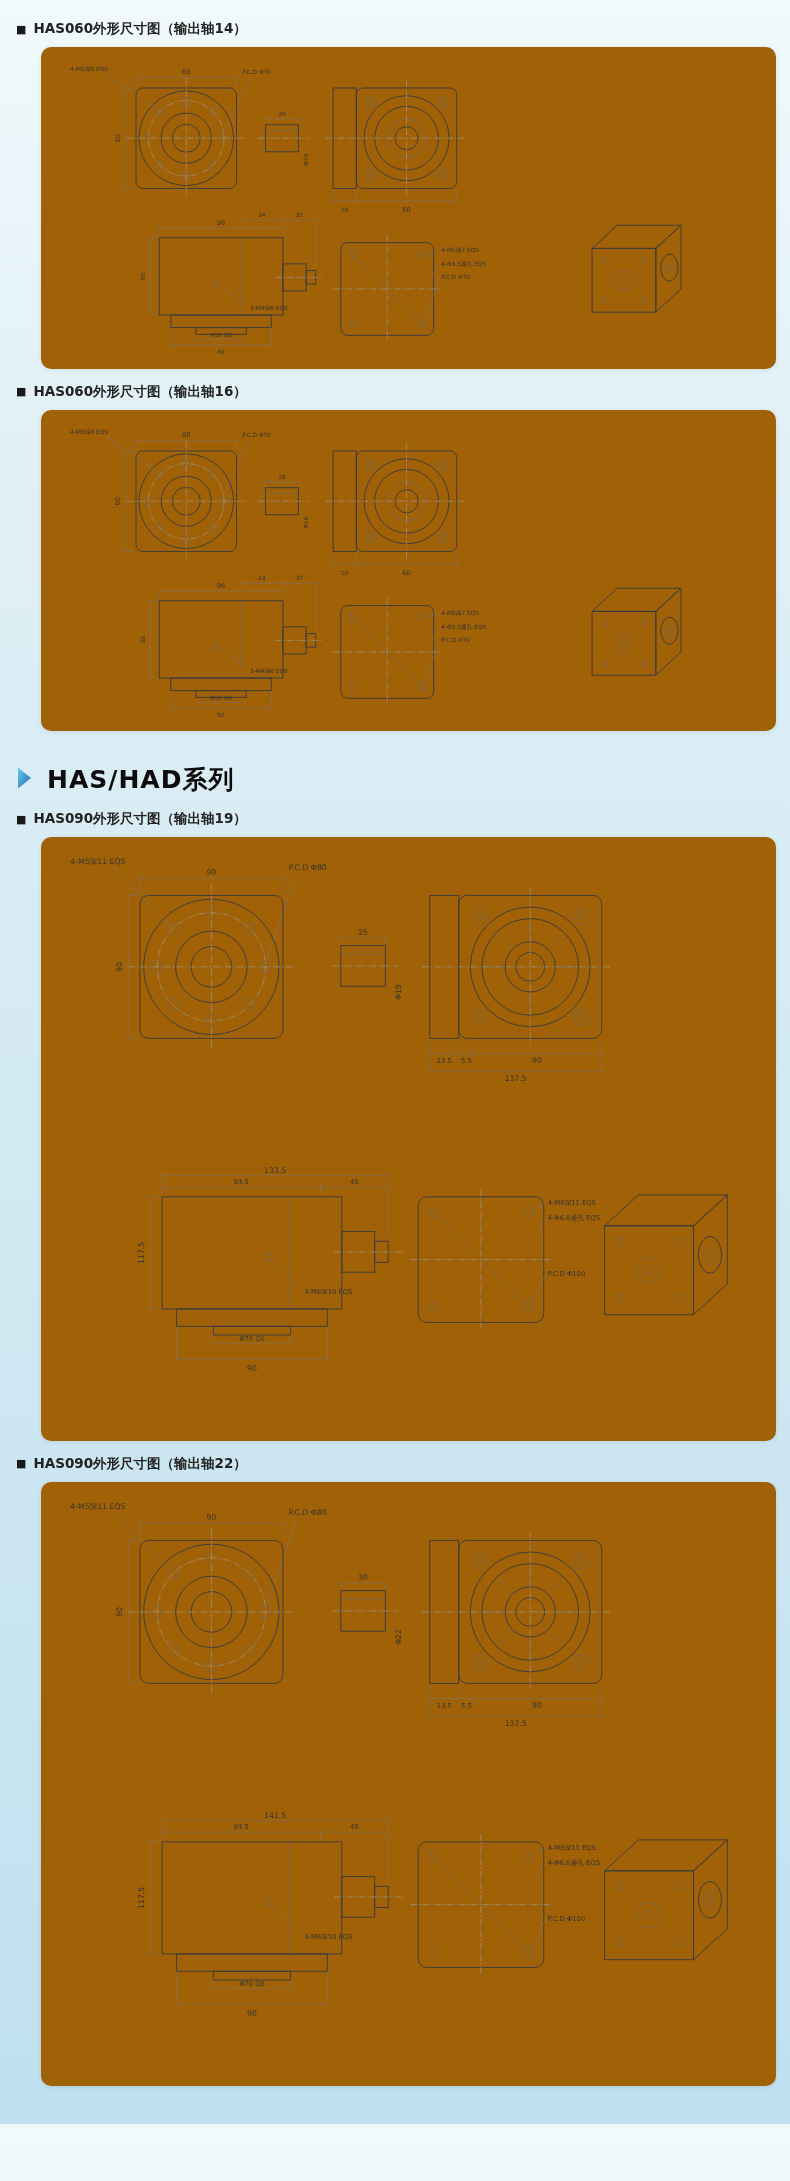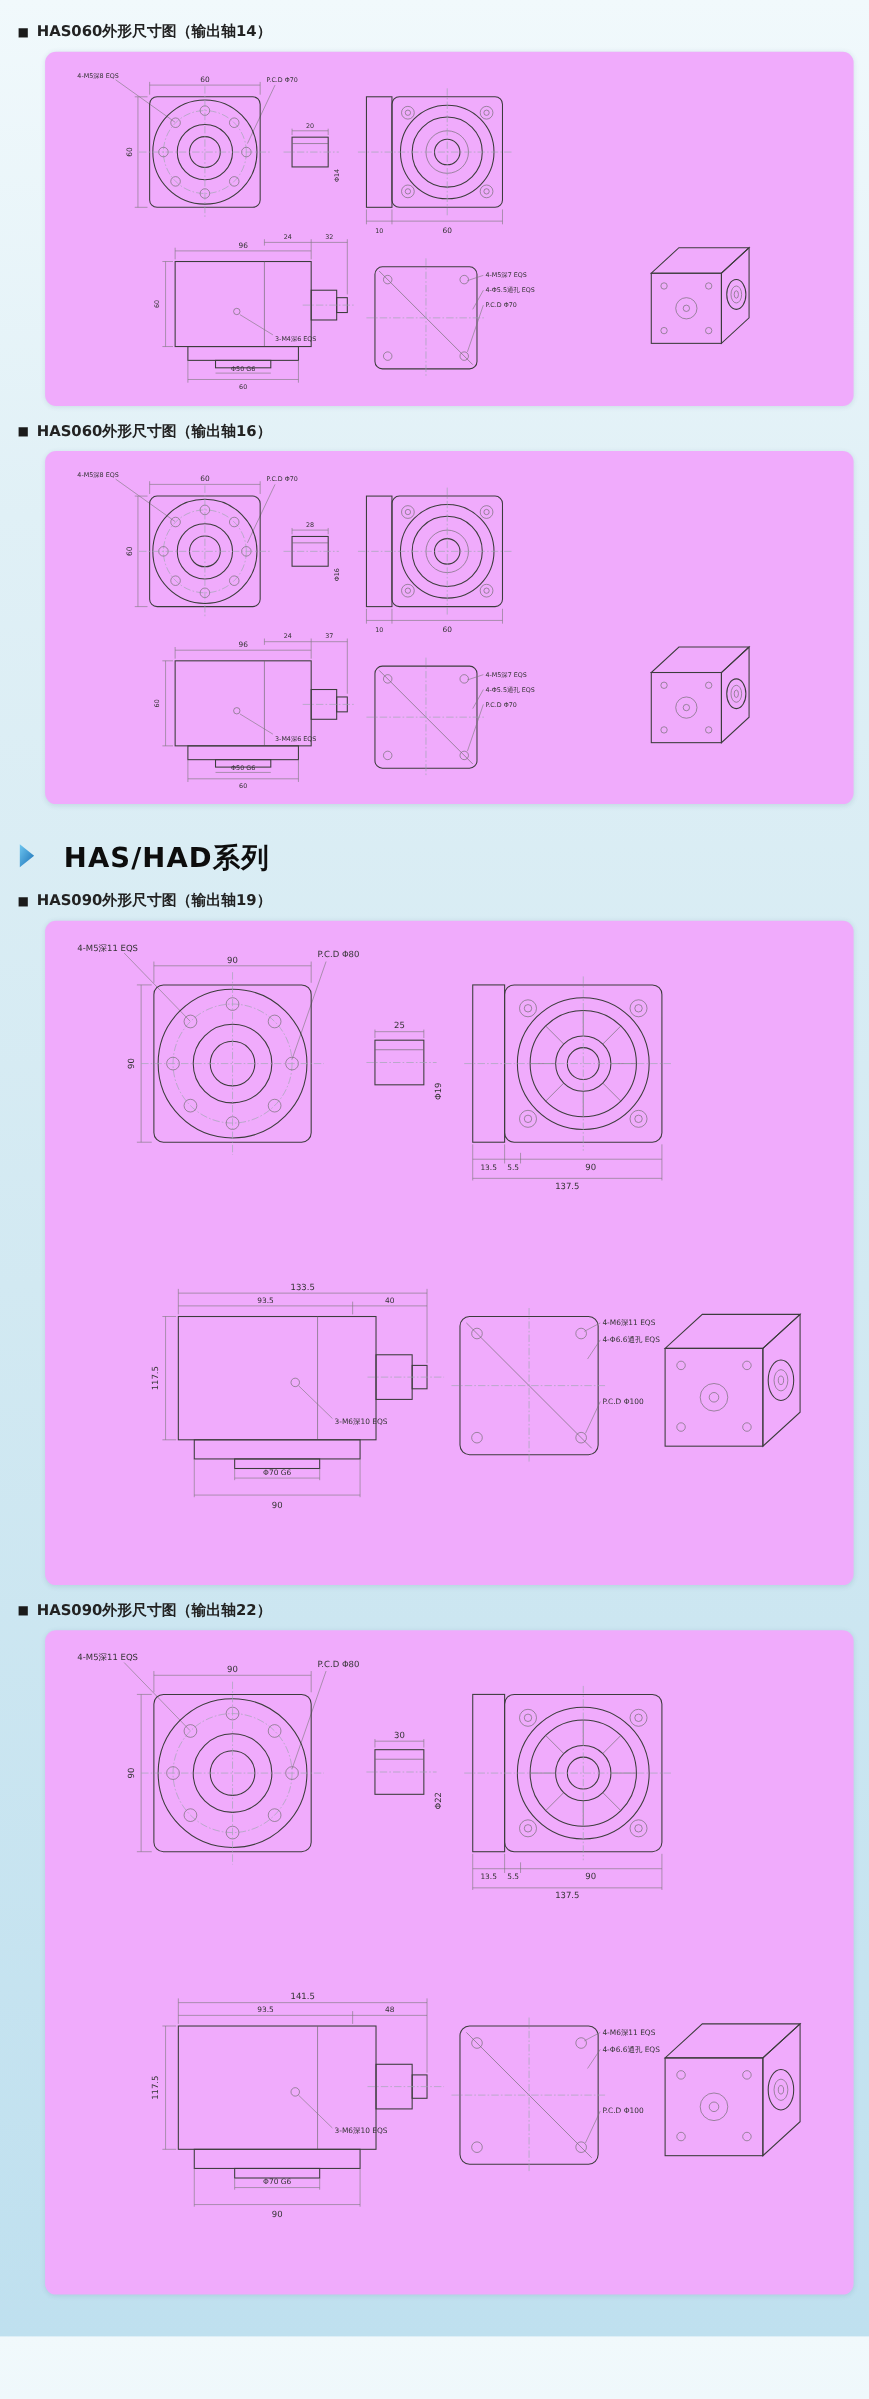--- a/index.html
+++ b/index.html
@@ -9,26 +9,26 @@
     background:linear-gradient(180deg,#f1f9fc 0%,#e0f0f6 22%,#d2e9f2 55%,#bfe0ef 100%);
   }
   .page{padding:6px 14px 26px;}
   .card-title{
     display:flex;align-items:center;gap:7px;
     font-size:13.5px;font-weight:600;color:#222;
     margin:14px 2px 9px;
   }
   .bullet{font-size:11px;line-height:1;color:#1a1a1a;}
   .card{
-    background:#f0abfc;border-radius:10px;
+    background:#a16207;border-radius:10px;
     box-shadow:0 1px 5px rgba(30,80,110,0.12);
     padding:12px 10px;margin-bottom:12px;margin-left:27px;
   }
   .card svg{display:block;width:100%;height:auto;}
-  .series-header{display:flex;align-items:center;gap:25px;margin:32px 2px 2px;}
+  .series-header{display:flex;align-items:center;gap:14px;margin:32px 2px 2px;}
   .series-title{font-size:25px;font-weight:bold;color:#0d0d0d;letter-spacing:1px;}
   
   svg .ln{fill:none;stroke:#3c3c3c;stroke-width:1;}
   svg .thin{fill:none;stroke:#6a6a6a;stroke-width:0.6;}
   svg .cl{fill:none;stroke:#9aa7ad;stroke-width:0.6;stroke-dasharray:7 2 1.5 2;}
   svg .dim{fill:none;stroke:#777;stroke-width:0.55;}
   svg text{fill:#333;font-family:"DejaVu Sans",sans-serif;}
   .d-s .txt{font-size:7px;} .d-s .txts{font-size:6px;}
   .d-l .txt{font-size:8px;} .d-l .txts{font-size:7px;}
 </style>

